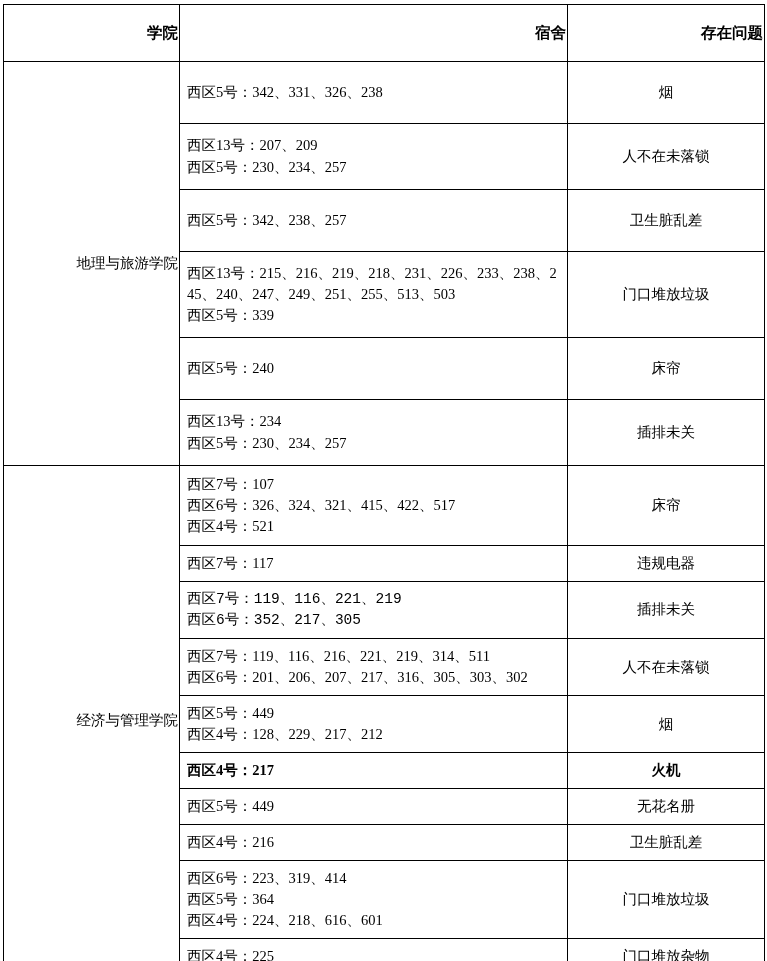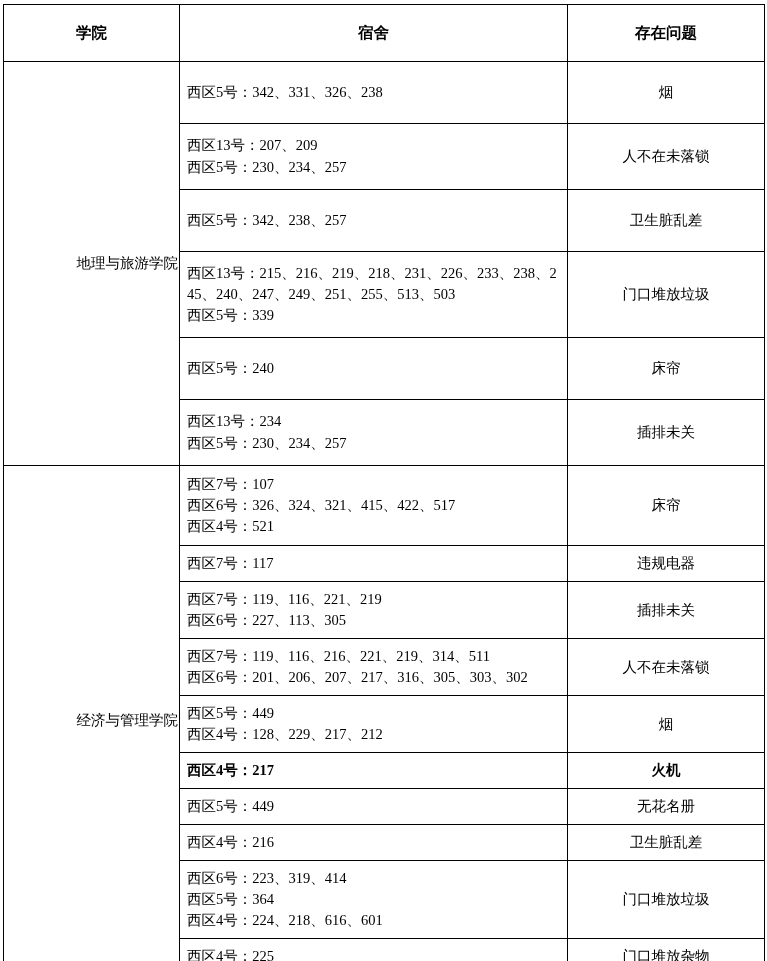--- a/index.html
+++ b/index.html
@@ -27,21 +27,21 @@
   table.report col.c-issue   { width: 197px; }
 
   table.report th, table.report td {
     border: 1px solid #000000;
     vertical-align: middle;
     font-size: 14.5px;
     line-height: 1.45;
   }
   table.report thead th {
     height: 54px;
-    text-align: center;
+    text-align: right;
     font-weight: bold;
     font-size: 15.5px;
   }
   td.college {
     text-align: right;
     font-size: 14.5px;
   }
   td.dorm {
     text-align: left;
     padding: 7px 6px 7px 7px;
@@ -122,24 +122,24 @@
             <span class="ln">西区4号：521</span>
           </td>
           <td class="issue">床帘</td>
         </tr>
         <tr style="height: 33px;">
           <td class="dorm">
             <span class="ln">西区7号：117</span>
           </td>
           <td class="issue">违规电器</td>
         </tr>
-        <tr style="height: 53px;">
+        <tr style="height: 53px; font-family: Liberation Mono, monospace;">
           <td class="dorm">
             <span class="ln">西区7号：119、116、221、219</span>
-            <span class="ln">西区6号：227、113、305</span>
+            <span class="ln">西区6号：352、217、305</span>
           </td>
           <td class="issue">插排未关</td>
         </tr>
         <tr style="height: 53px;">
           <td class="dorm">
             <span class="ln">西区7号：119、116、216、221、219、314、511</span>
             <span class="ln">西区6号：201、206、207、217、316、305、303、302</span>
           </td>
           <td class="issue">人不在未落锁</td>
         </tr>

